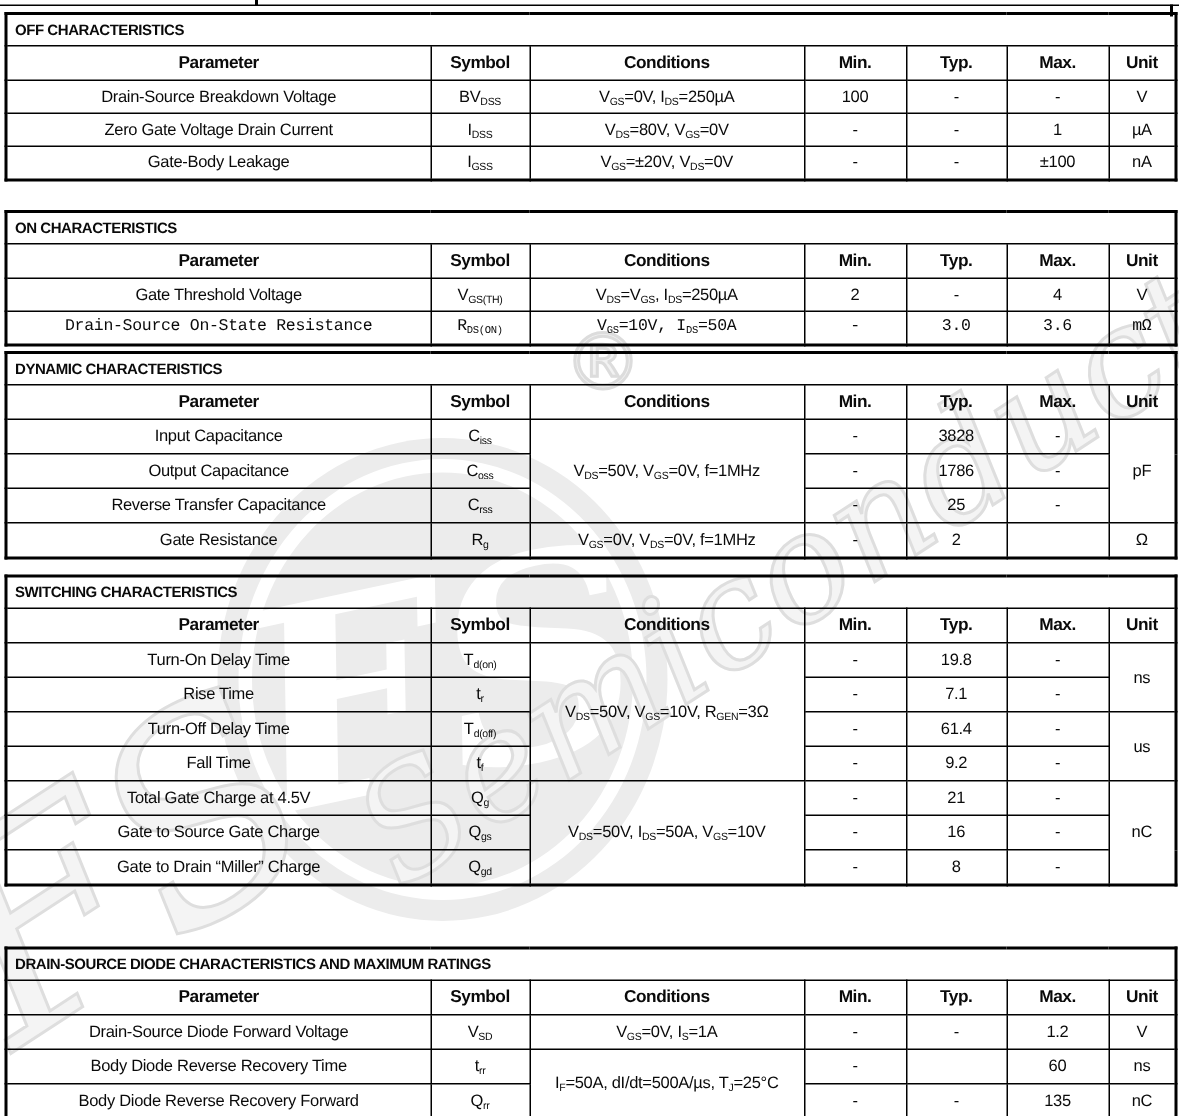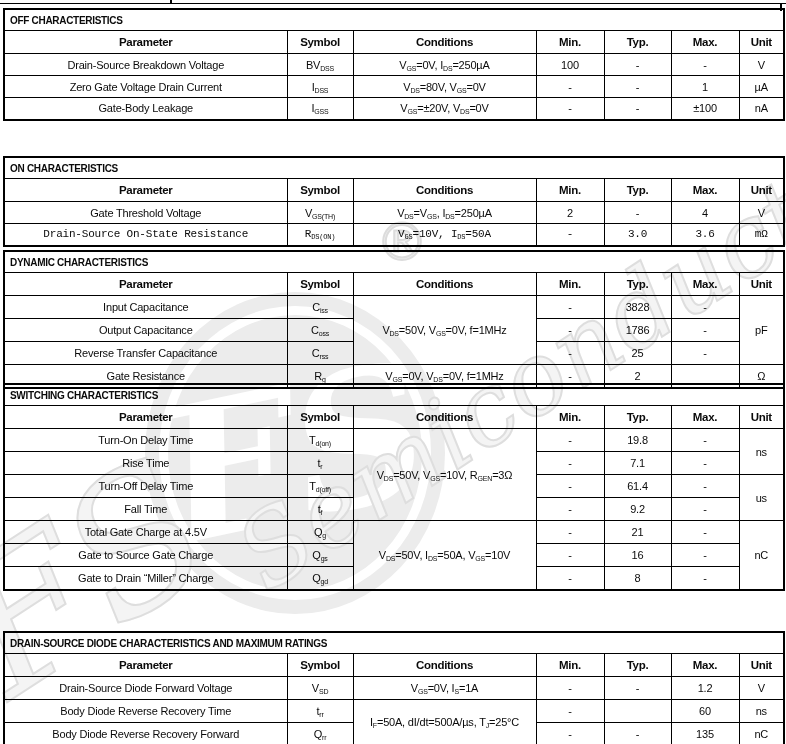--- a/index.html
+++ b/index.html
@@ -139,21 +139,21 @@
             <td class="c-symbol">I<sub>GSS</sub></td>
             <td class="c-conditions">V<sub>GS</sub>=±20V, V<sub>DS</sub>=0V</td>
             <td class="c-min dash">-</td>
             <td class="c-typ dash">-</td>
             <td class="c-max">±100</td>
             <td class="c-unit">nA</td>
           </tr>
         </tbody>
       </table>
     </div>
-  <div class="tbl" id="tbl-1" style="top:156px">
+  <div class="tbl" id="tbl-1" style="top:140px">
       <table class="ds">
         <colgroup>
           <col style="width: 283px;">
           <col style="width: 66px;">
           <col style="width: 183px;">
           <col style="width: 68px;">
           <col style="width: 67px;">
           <col style="width: 68px;">
           <col style="width: 45px;">
         </colgroup>
@@ -184,21 +184,21 @@
             <td class="c-symbol">R<sub>DS(ON)</sub></td>
             <td class="c-conditions">V<sub>GS</sub>=10V, I<sub>DS</sub>=50A</td>
             <td class="c-min dash">-</td>
             <td class="c-typ">3.0</td>
             <td class="c-max">3.6</td>
             <td class="c-unit">mΩ</td>
           </tr>
         </tbody>
       </table>
     </div>
-  <div class="tbl" id="tbl-2" style="top:250px">
+  <div class="tbl" id="tbl-2" style="top:234px">
       <table class="ds">
         <colgroup>
           <col style="width: 283px;">
           <col style="width: 66px;">
           <col style="width: 183px;">
           <col style="width: 68px;">
           <col style="width: 67px;">
           <col style="width: 68px;">
           <col style="width: 45px;">
         </colgroup>

